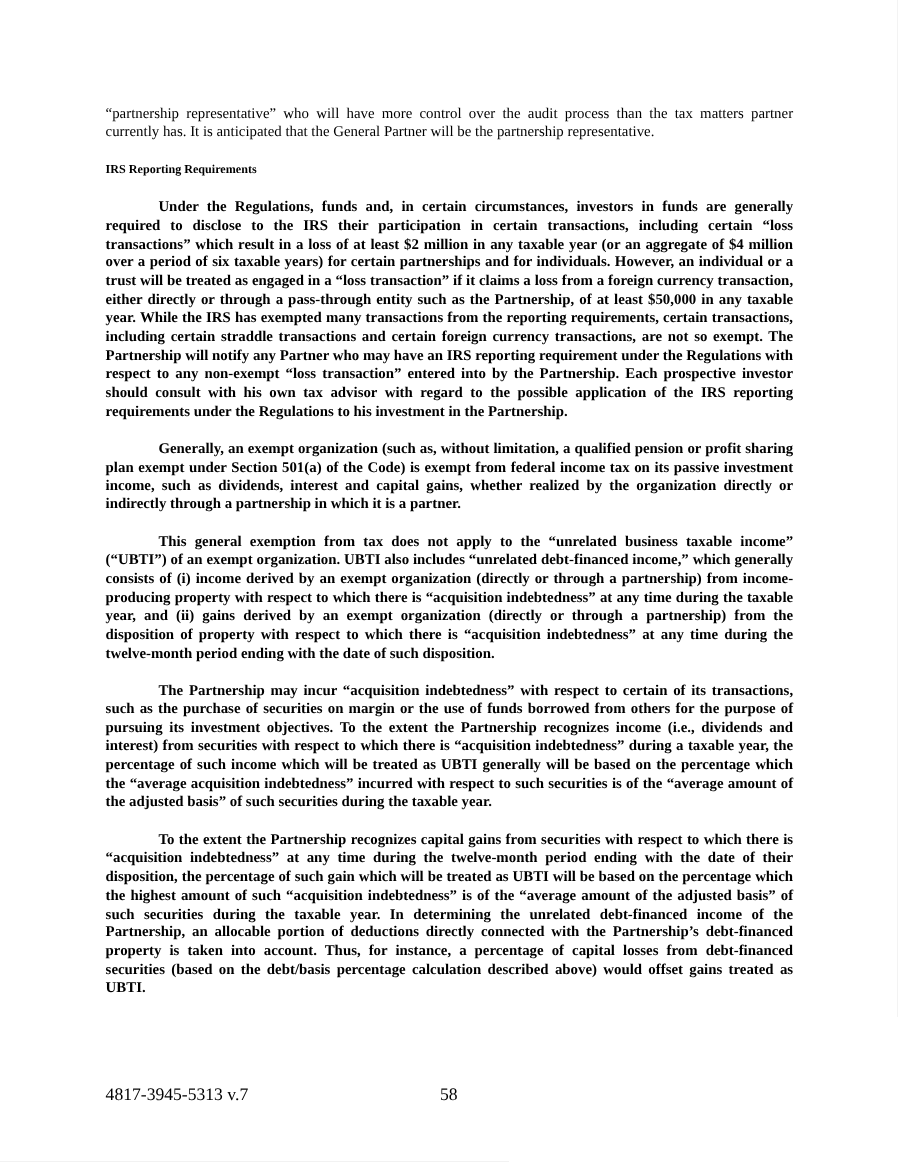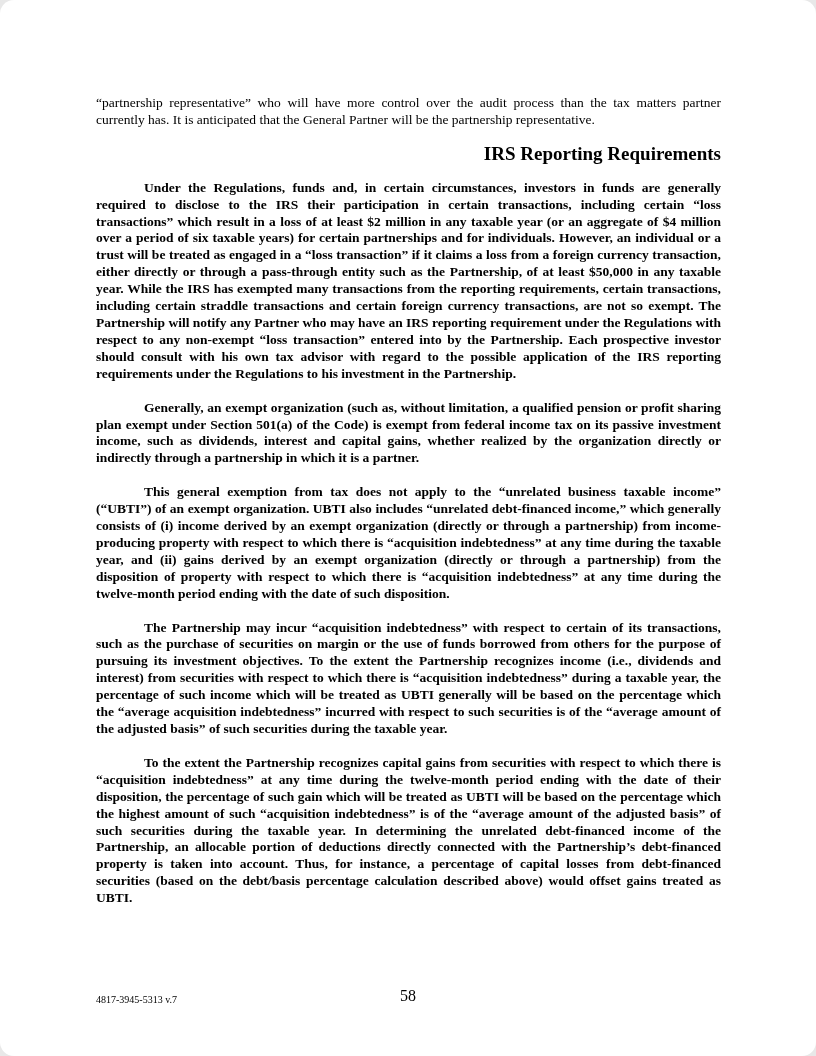--- a/index.html
+++ b/index.html
@@ -9,56 +9,55 @@
   }
   .page {
     position: relative;
     width: 816px;
     height: 1056px;
     margin: 0 auto;
     background: #ffffff;
     font-family: "Liberation Serif", "DejaVu Serif", serif;
     color: #000000;
     overflow: hidden;
-    border-radius: 14px;
   }
   .content {
     position: absolute;
     top: 95px;
     left: 96px;
     width: 625px;
     font-size: 13.5px;
     line-height: 16.9px;
   }
   .para {
     margin: 0 0 17px 0;
     text-align: justify;
   }
   .para.indent {
     text-indent: 48px;
     font-weight: bold;
   }
   .heading {
-    font-size: 19px;
+    font-size: 11px;
     font-weight: bold;
     margin: 0 0 17px 0;
-    text-align: right;
+    text-align: left;
   }
   .footer {
     position: absolute;
     left: 96px;
     right: 96px;
     bottom: 51px;
     height: 16px;
   }
   .doc-id {
     position: absolute;
     left: 0;
     bottom: 0;
-    font-size: 10px;
+    font-size: 16px;
   }
   .page-num {
     position: absolute;
     left: 0;
     right: 0;
     bottom: 0;
     text-align: center;
     font-size: 16px;
   }
 </style>

